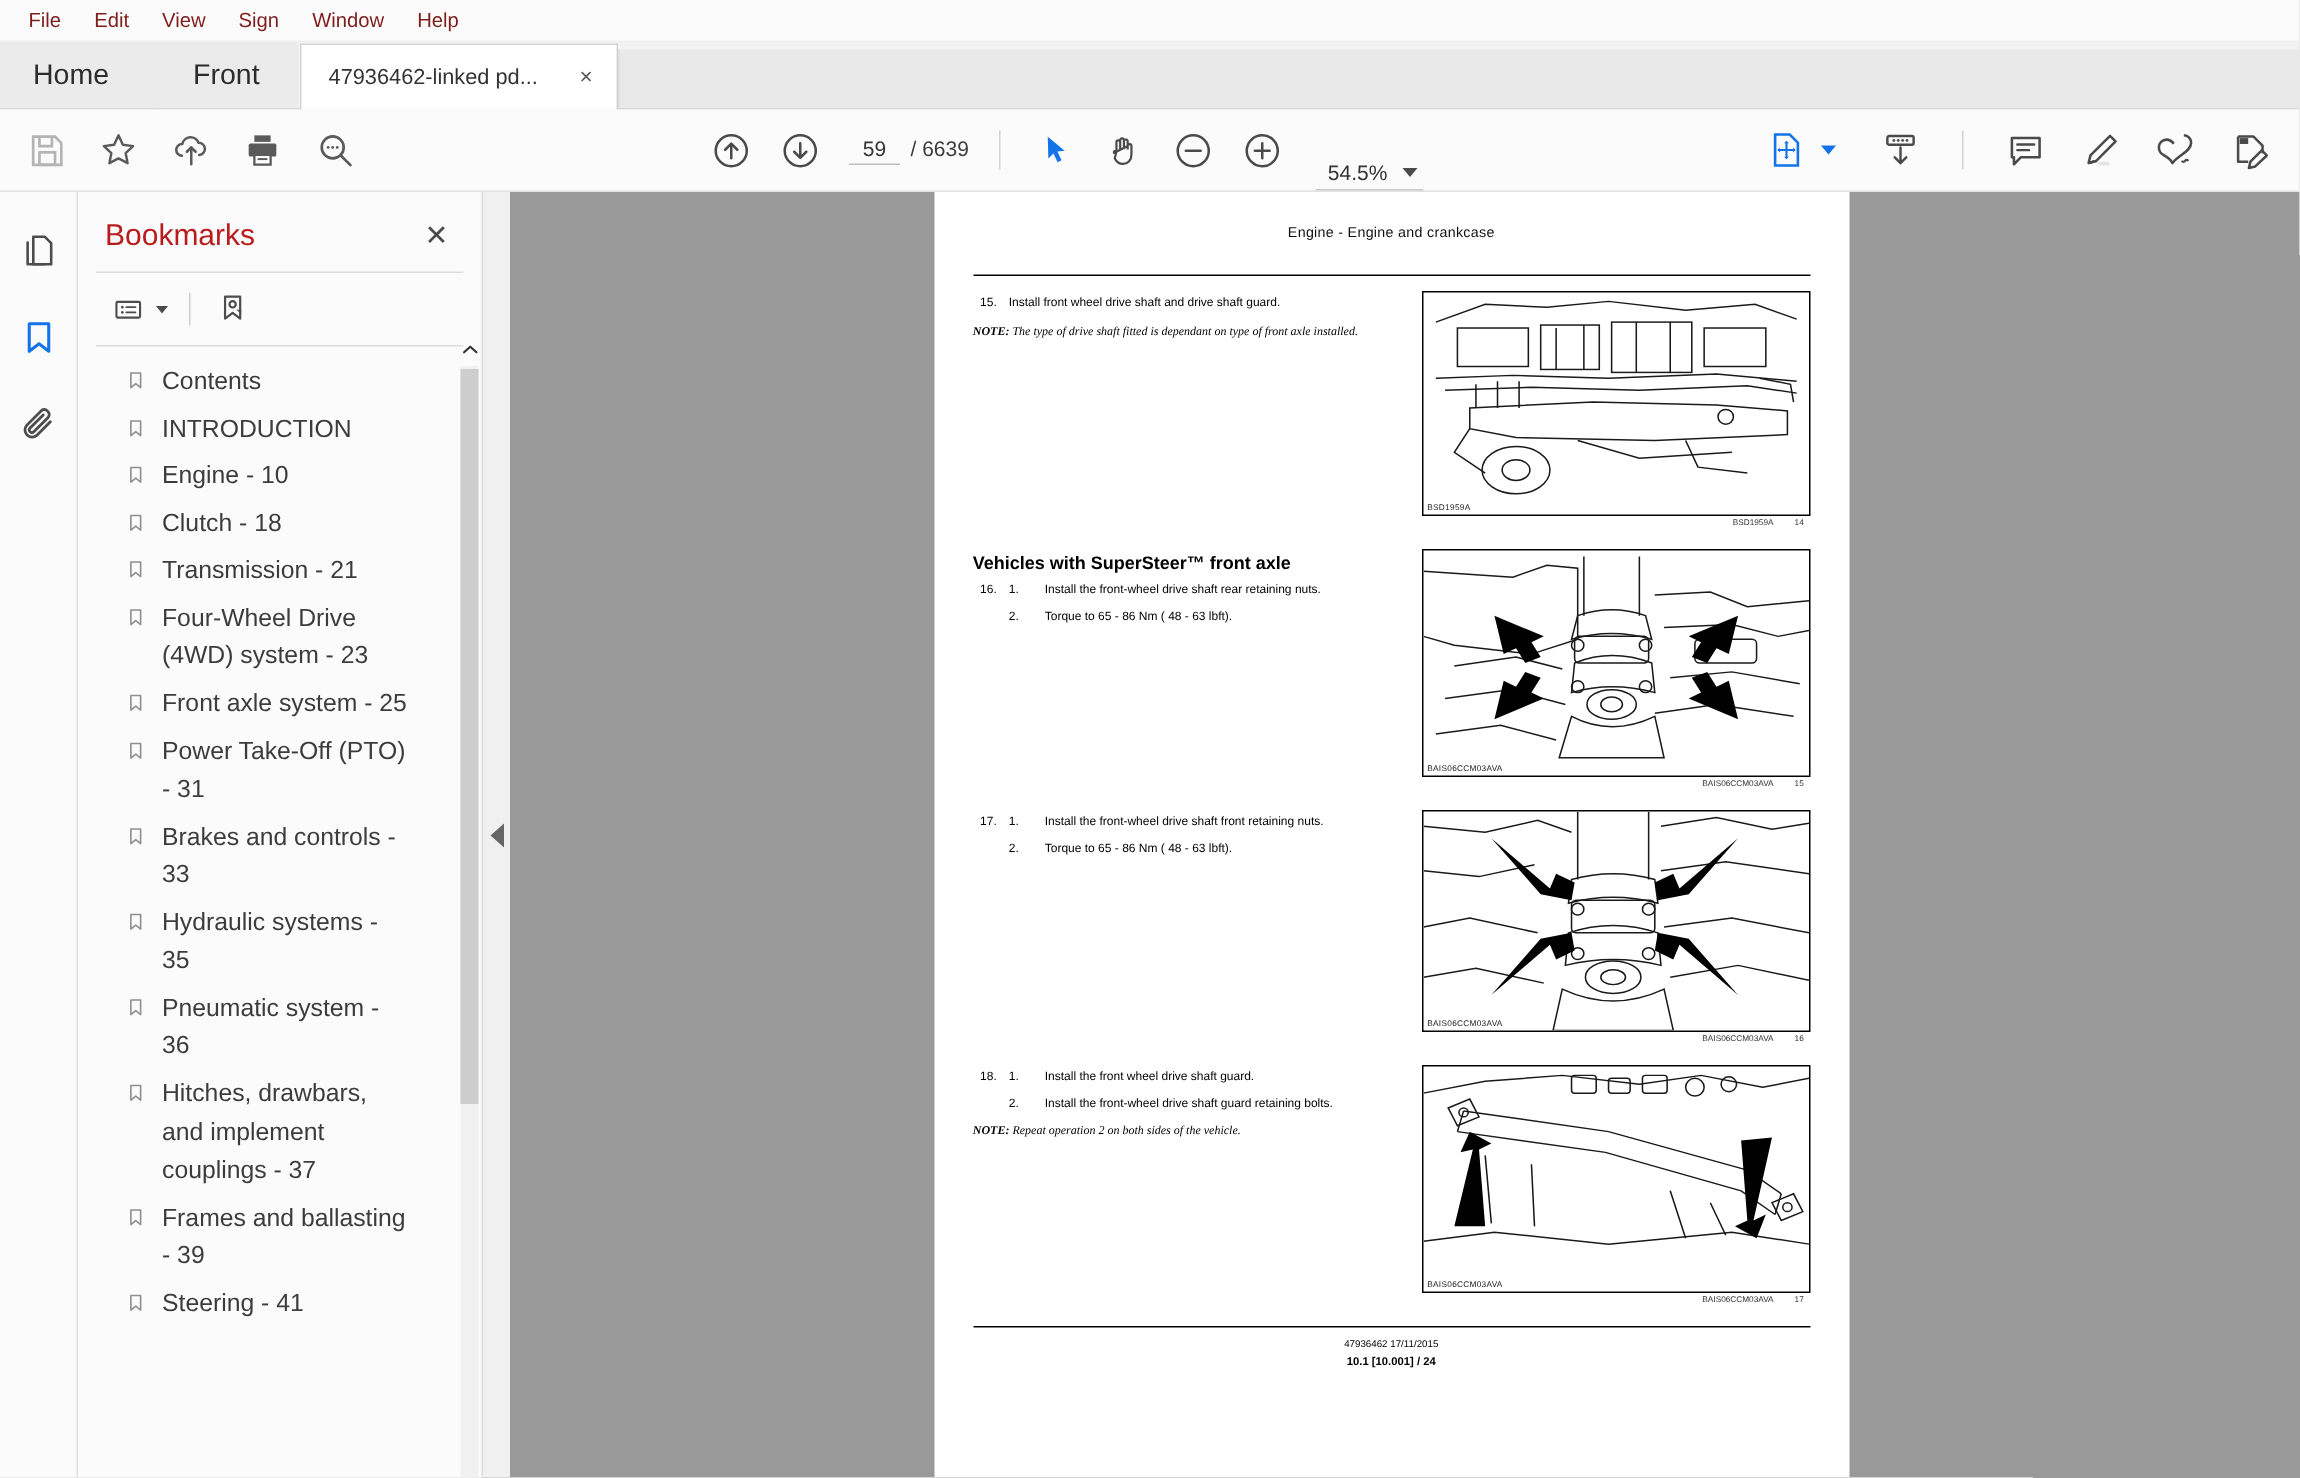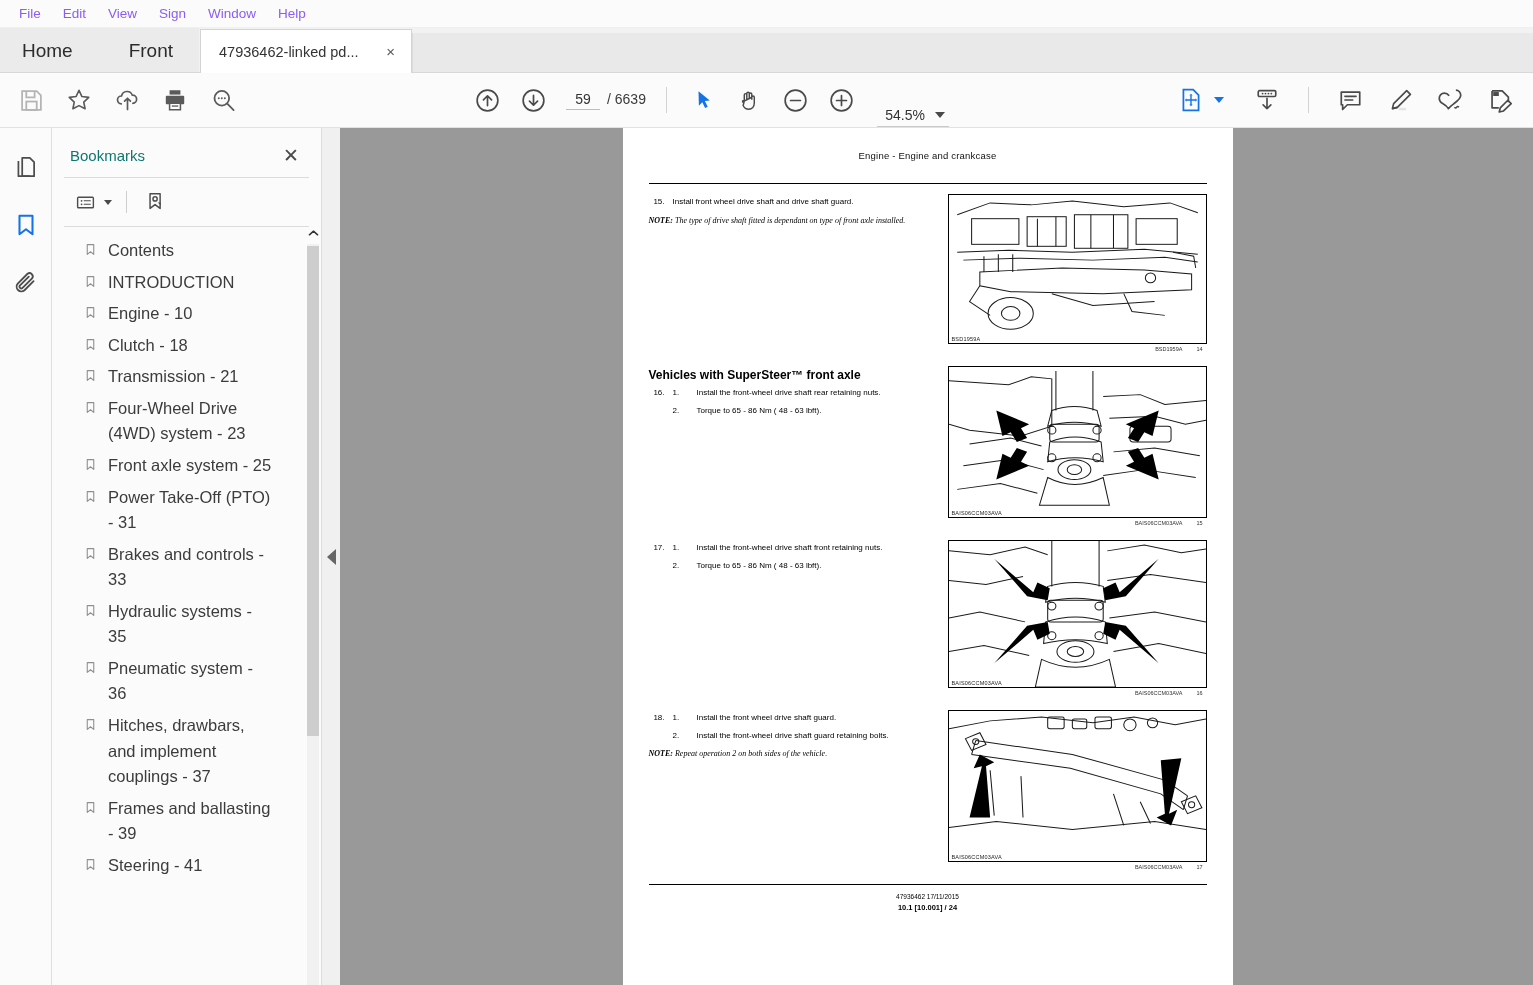--- a/index.html
+++ b/index.html
@@ -12,21 +12,21 @@
   .app { position: relative; width: 1533px; height: 985px; display: flex; flex-direction: column; }
 
   
   .menubar {
     height: 28px; background: #fbfbfb;
     display: flex; align-items: center;
     padding-left: 8px; flex: 0 0 28px;
     border-bottom: 1px solid #f0f0f0;
   }
   .menubar .mi {
-    font-size: 13.5px; color: #8b5cf6;
+    font-size: 13.5px; color: #7f1d1d;
     padding: 3px 11px; cursor: default; white-space: nowrap;
   }
 
   
   .tabbar {
     height: 45px; flex: 0 0 45px;
     background: #f2f2f2;
     display: flex; align-items: flex-end;
     position: relative;
   }
@@ -107,21 +107,21 @@
   .panel {
     width: 270px; flex: 0 0 270px; background: #fbfbfb;
     border-right: 1px solid #dcdcdc;
     display: flex; flex-direction: column; min-height: 0;
     position: relative;
   }
   .panel-head {
     display: flex; align-items: center; justify-content: space-between;
     padding: 18px 20px 12px 18px;
   }
-  .panel-title { font-size: 15px; color: #0f766e; }
+  .panel-title { font-size: 20px; color: #b91c1c; }
   .panel-close { font-size: 19px; color: #4a4a4a; cursor: pointer; line-height: 1; padding: 0 2px; }
   .panel-rule { height: 1px; background: #dcdcdc; margin: 0 12px; }
   .panel-tools { display: flex; align-items: center; padding: 10px 18px; gap: 4px; }
   .ptbtn { width: 30px; height: 28px; display: flex; align-items: center; justify-content: center; cursor: pointer; }
   .ptsep { width: 1px; height: 22px; background: #cfcfcf; margin: 0 10px; }
 
   .bmlist {
     flex: 1; overflow: hidden; position: relative;
     padding: 8px 0 0 0;
   }

